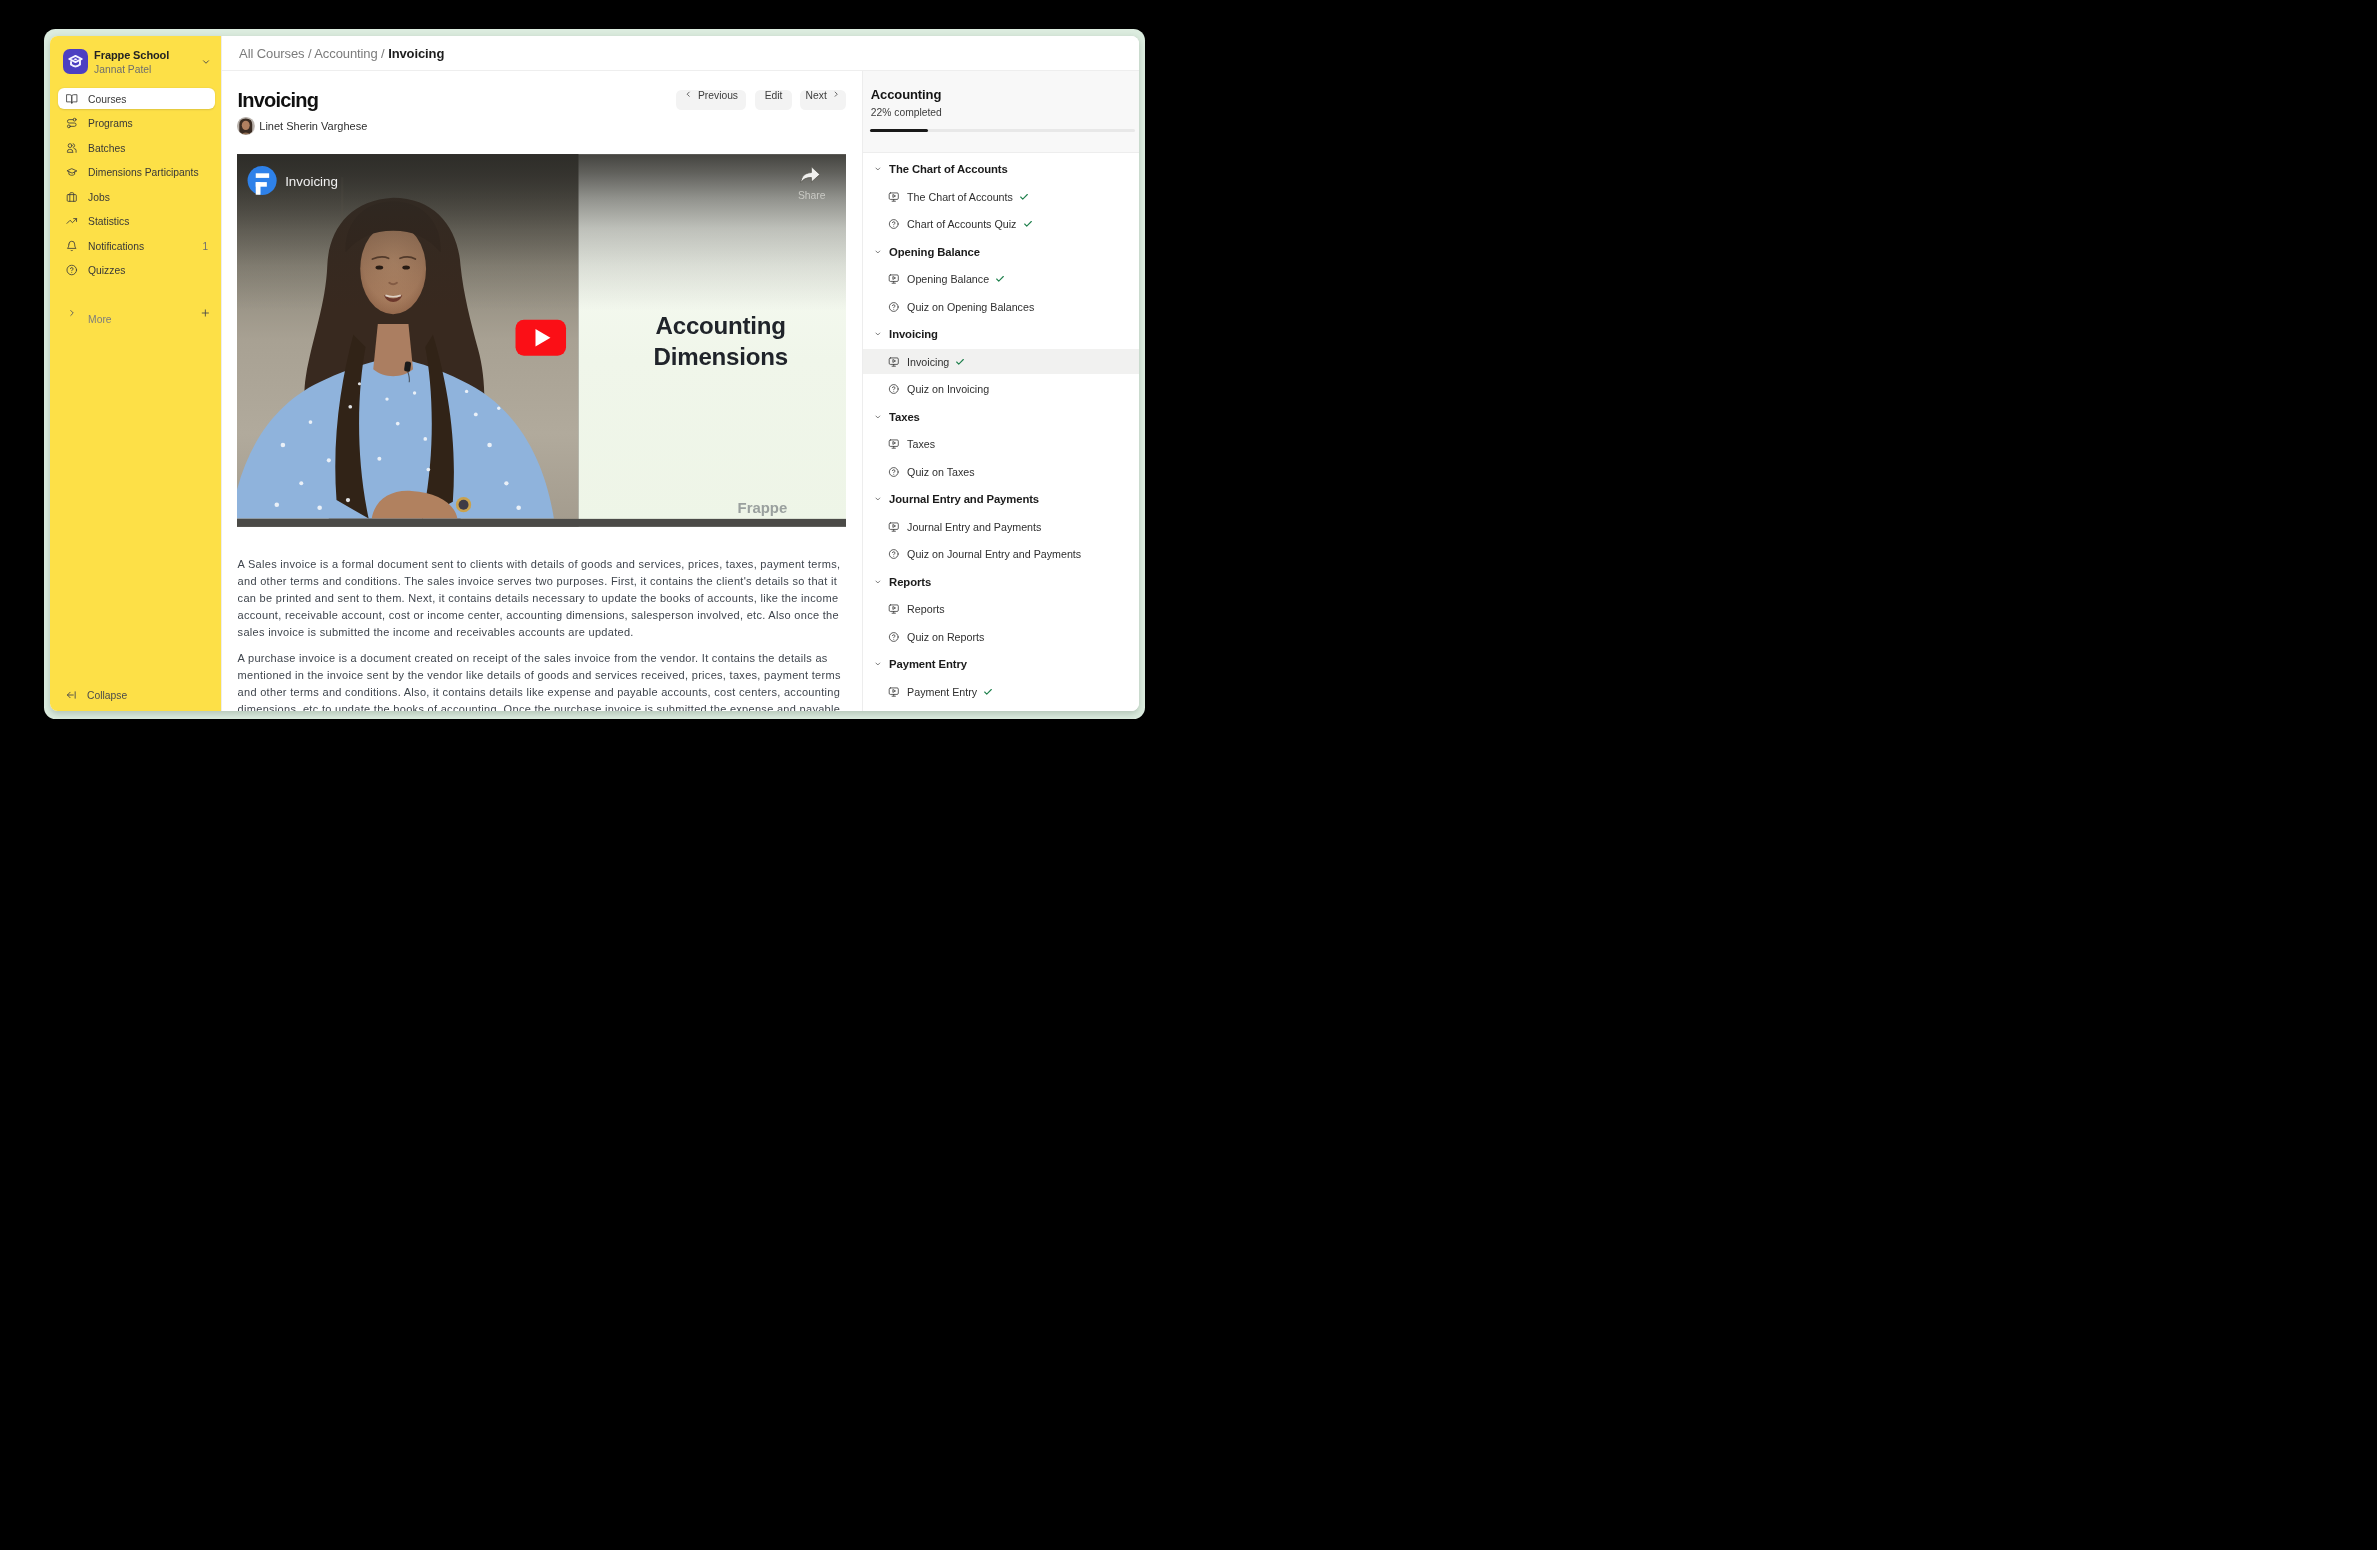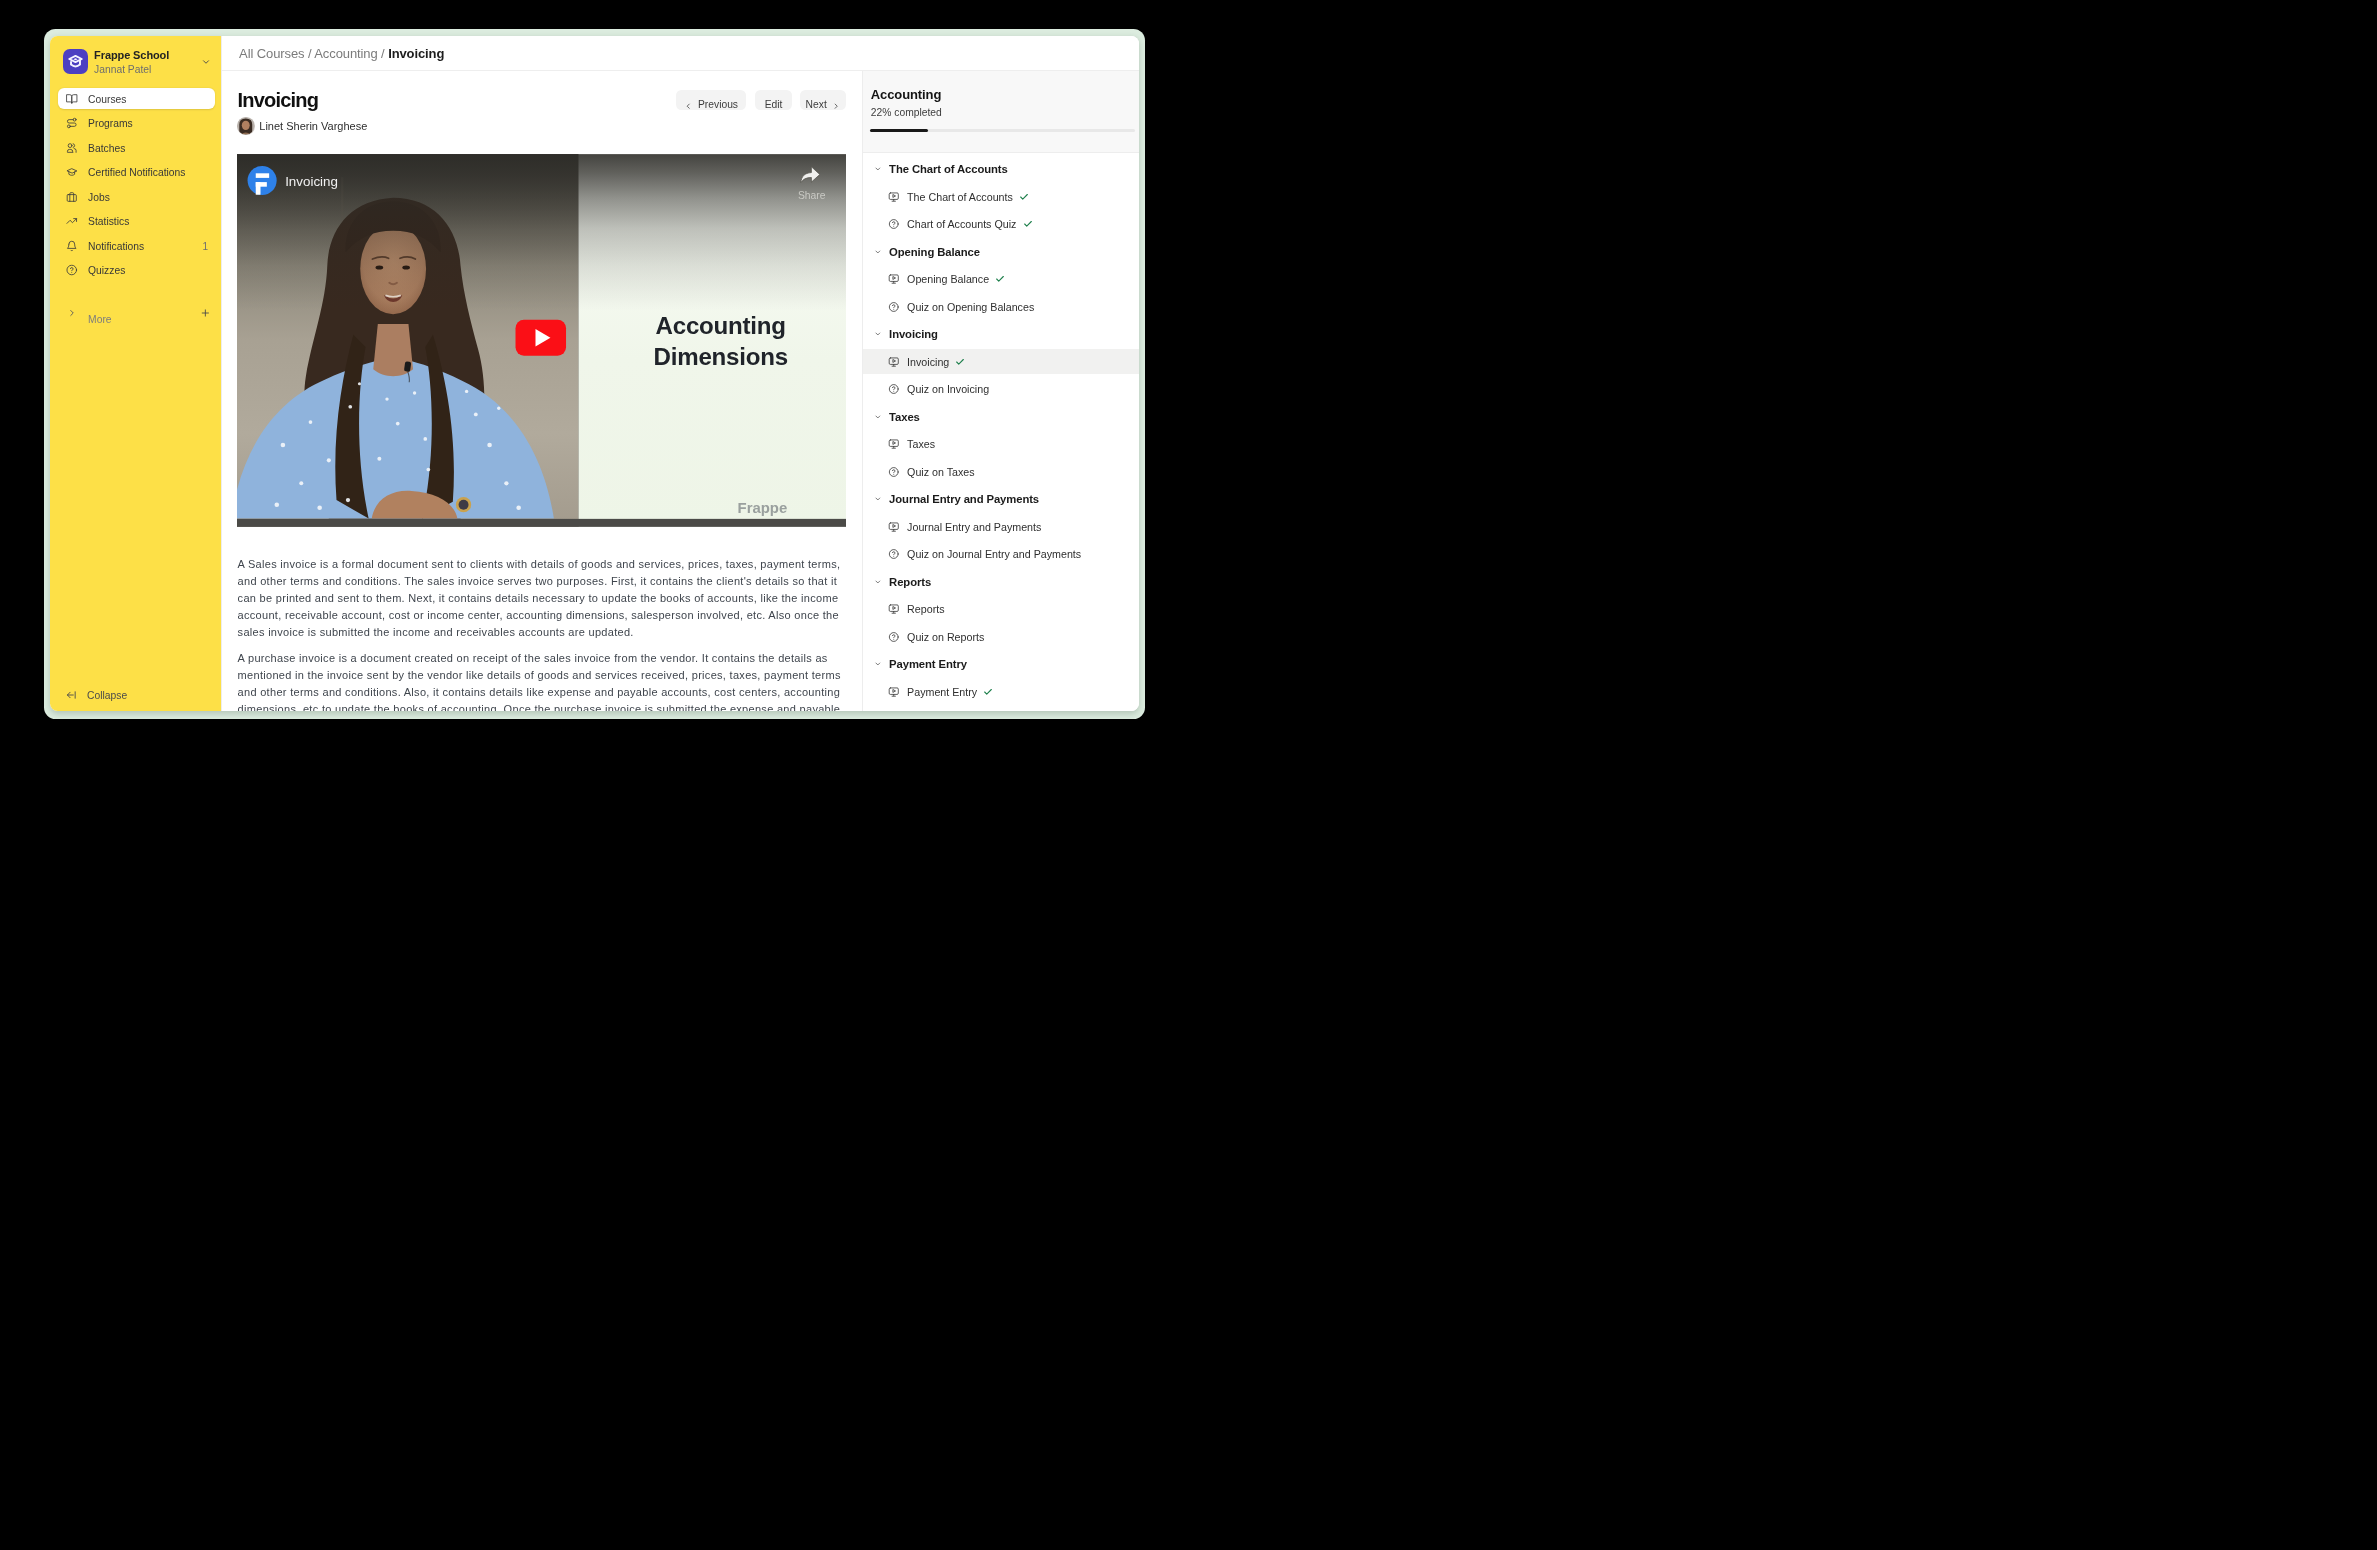--- a/index.html
+++ b/index.html
@@ -34,21 +34,21 @@
     border-bottom:0.8px solid #eeeeee; }
   .crumbs { position:absolute; left:17px; top:50%; transform:translateY(-50%);
     font-size:13px; color:#7b7b7b; letter-spacing:-0.1px; }
   .crumbs b { color:#1d1d1d; font-weight:600; }
   
   .main { position:absolute; left:172px; top:35px; width:640px; bottom:0; background:#fff; }
   .h1 { position:absolute; left:15.5px; top:16px; line-height:26px; font-size:20px; font-weight:700; color:#101010;
     letter-spacing:-0.8px; }
   .btnrow { position:absolute; top:18.6px; left:454px; height:20px; }
   .btn { position:absolute; top:0; height:20px; background:#f3f3f3; border-radius:5.4px;
-    font-size:10.3px; color:#3c3c3c; display:flex; align-items:flex-end; justify-content:center; }
+    font-size:10.3px; color:#3c3c3c; display:flex; align-items:flex-start; justify-content:center; }
   .author { position:absolute; left:15.2px; top:46px; }
   .avatar { position:absolute; left:0; top:0; width:17.5px; height:17.5px; border-radius:50%; overflow:hidden; }
   .author-nm { position:absolute; left:22px; top:2.6px; font-size:11px; color:#2e2e2e; white-space:nowrap; }
   
   .video { position:absolute; left:15px; top:83px; width:609px; height:373px; background:#4b4a47; }
   
   .prose { position:absolute; left:15.5px; top:485px; width:613px; font-size:11px;
     line-height:17px; color:#3f454d; letter-spacing:0.3px; }
   .prose p + p { margin-top:9px; }
   
@@ -112,21 +112,21 @@
               <path d="M17 13.1a4 4 0 0 1 4 4V21"></path>
               <path d="M15 3.1a4 4 0 0 1 0 7.75"></path>
             </svg>
         <div class="nav-lb">Batches</div>
           </div>
       <div class="nav-row">
         <svg class="nav-ic" viewBox="0 0 24 24" fill="none" stroke="#3c3c3c" stroke-width="1.75" stroke-linecap="round" stroke-linejoin="round">
               <path d="M22 9.5 12 5 2 9.5l10 4.5z"></path>
               <path d="M6 11.8v4.9c3.2 2.9 8.8 2.9 12 0v-4.9"></path>
             </svg>
-        <div class="nav-lb">Certified Notifications</div>
+        <div class="nav-lb">Dimensions Participants</div>
           </div>
       <div class="nav-row">
         <svg class="nav-ic" viewBox="0 0 24 24" fill="none" stroke="#3c3c3c" stroke-width="1.75" stroke-linecap="round" stroke-linejoin="round">
               <rect x="2.5" y="7" width="19" height="14" rx="2"></rect>
               <path d="M16 21V5a2 2 0 0 0-2-2h-4a2 2 0 0 0-2 2v16"></path>
             </svg>
         <div class="nav-lb">Jobs</div>
           </div>
       <div class="nav-row">
         <svg class="nav-ic" viewBox="0 0 24 24" fill="none" stroke="#3c3c3c" stroke-width="1.75" stroke-linecap="round" stroke-linejoin="round">

